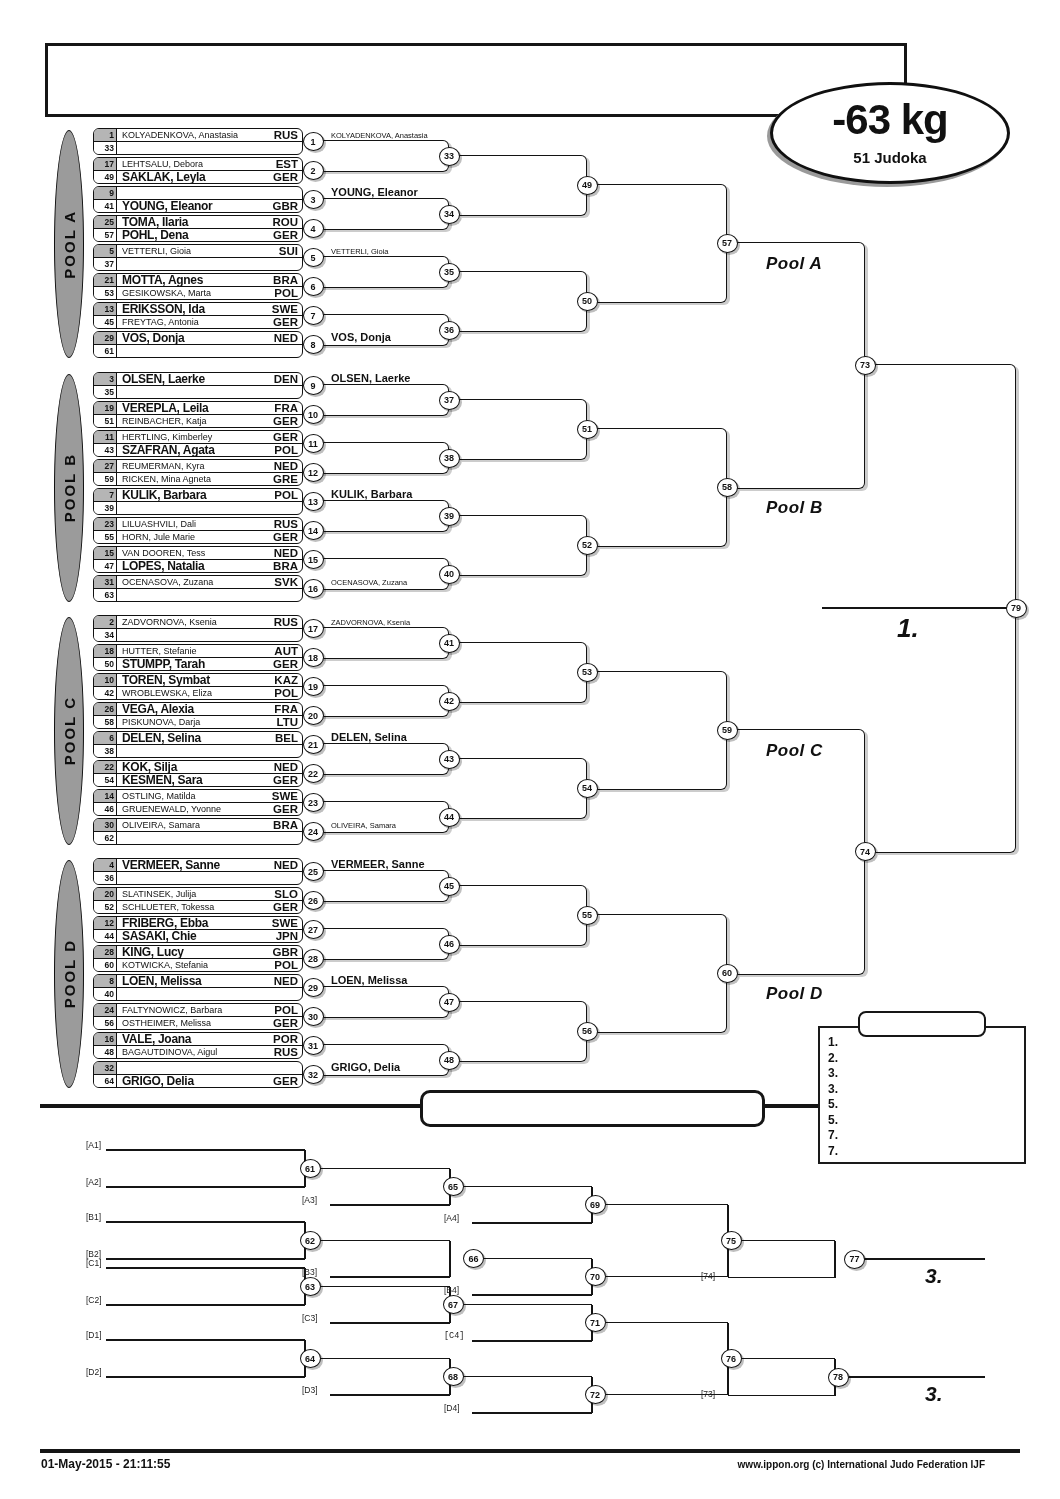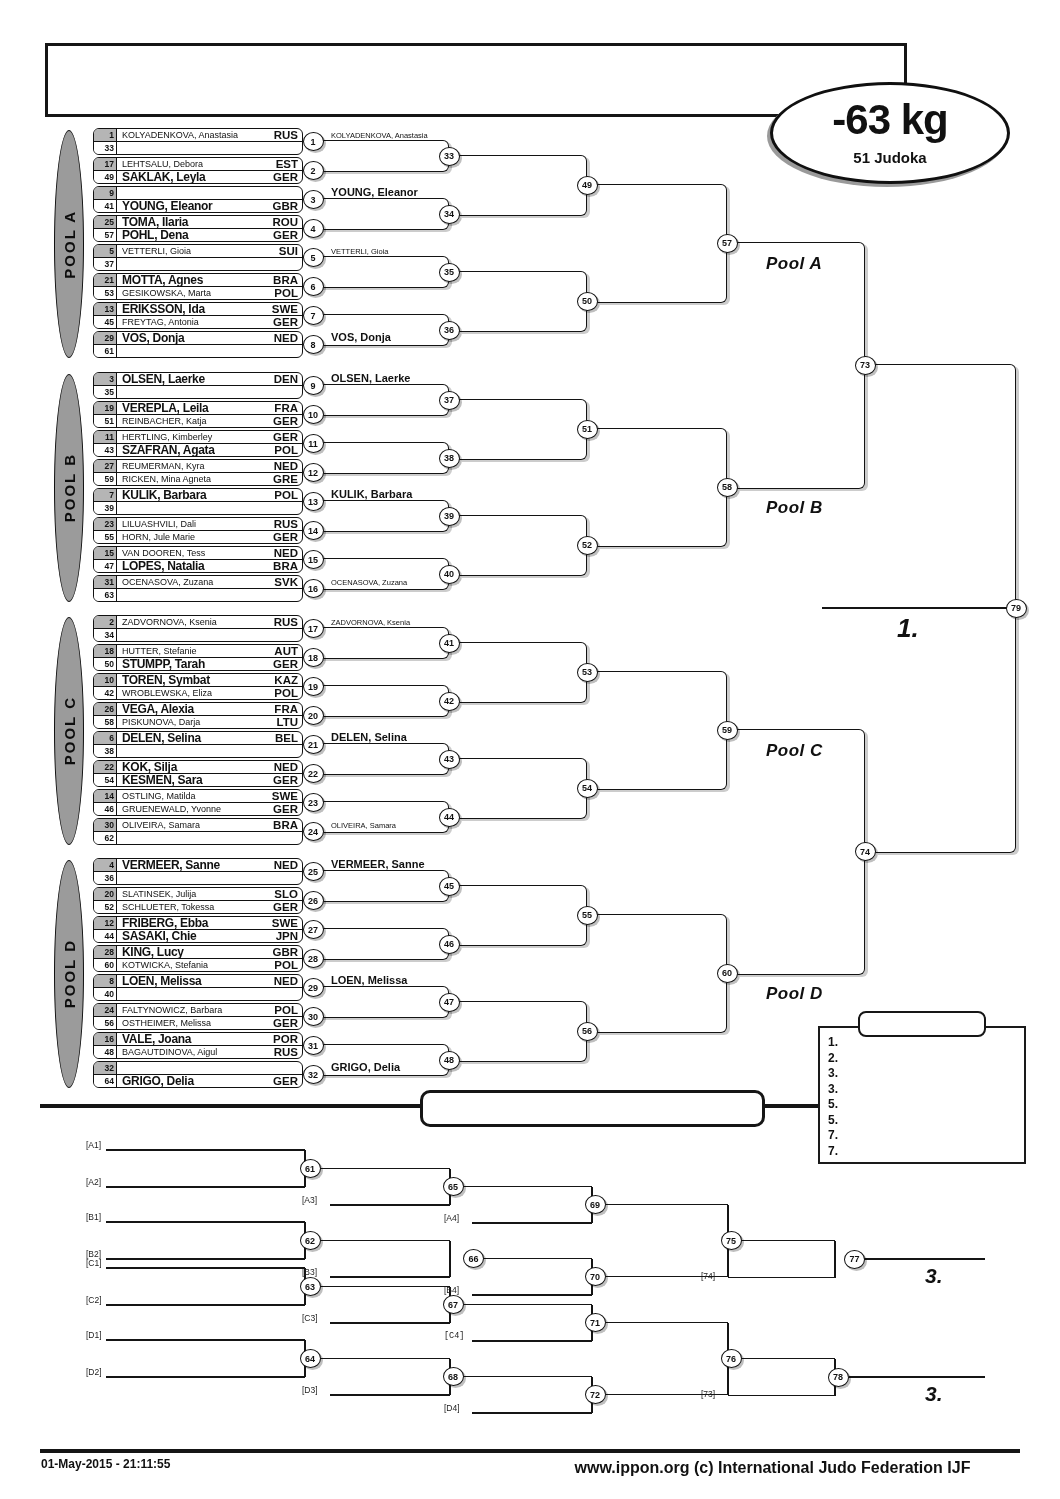--- a/index.html
+++ b/index.html
@@ -42,21 +42,21 @@
   .wedge span{writing-mode:vertical-rl;transform:rotate(180deg);font-weight:700;font-size:15px;
               letter-spacing:2px;color:#0d0d0d;}
   .rlabel{position:absolute;font-weight:400;font-size:8.5px;color:#1c1c1c;z-index:4;white-space:nowrap;}
   .place-big{position:absolute;font-style:italic;font-weight:700;font-size:26px;z-index:4;}
   .place-3{position:absolute;font-style:italic;font-weight:700;font-size:21px;z-index:4;}
   .hdrbox{position:absolute;border:3px solid #161616;border-radius:10px;background:#fff;box-sizing:border-box;z-index:3;}
   #resrect{position:absolute;left:818px;top:1026px;width:208px;height:138px;border:2.5px solid #1a1a1a;
            background:#fff;box-sizing:border-box;z-index:2;}
   .resitem{position:absolute;left:828px;font-weight:700;font-size:12px;z-index:4;}
   #f-left{position:absolute;left:41px;top:1457px;font-weight:700;font-size:12px;z-index:2;}
-  #f-right{position:absolute;left:560px;top:1459px;width:425px;text-align:center;font-weight:700;font-size:16px;z-index:2;}
+  #f-right{position:absolute;left:560px;top:1459px;width:425px;text-align:right;font-weight:700;font-size:10px;z-index:2;}
 </style>
 </head>
 <body>
 
 <div id="sheet">
   <div id="titlebox">
   </div>
   <div id="oval">
     <div class="w">-63 kg</div>
     <div class="j">51 Judoka</div>

